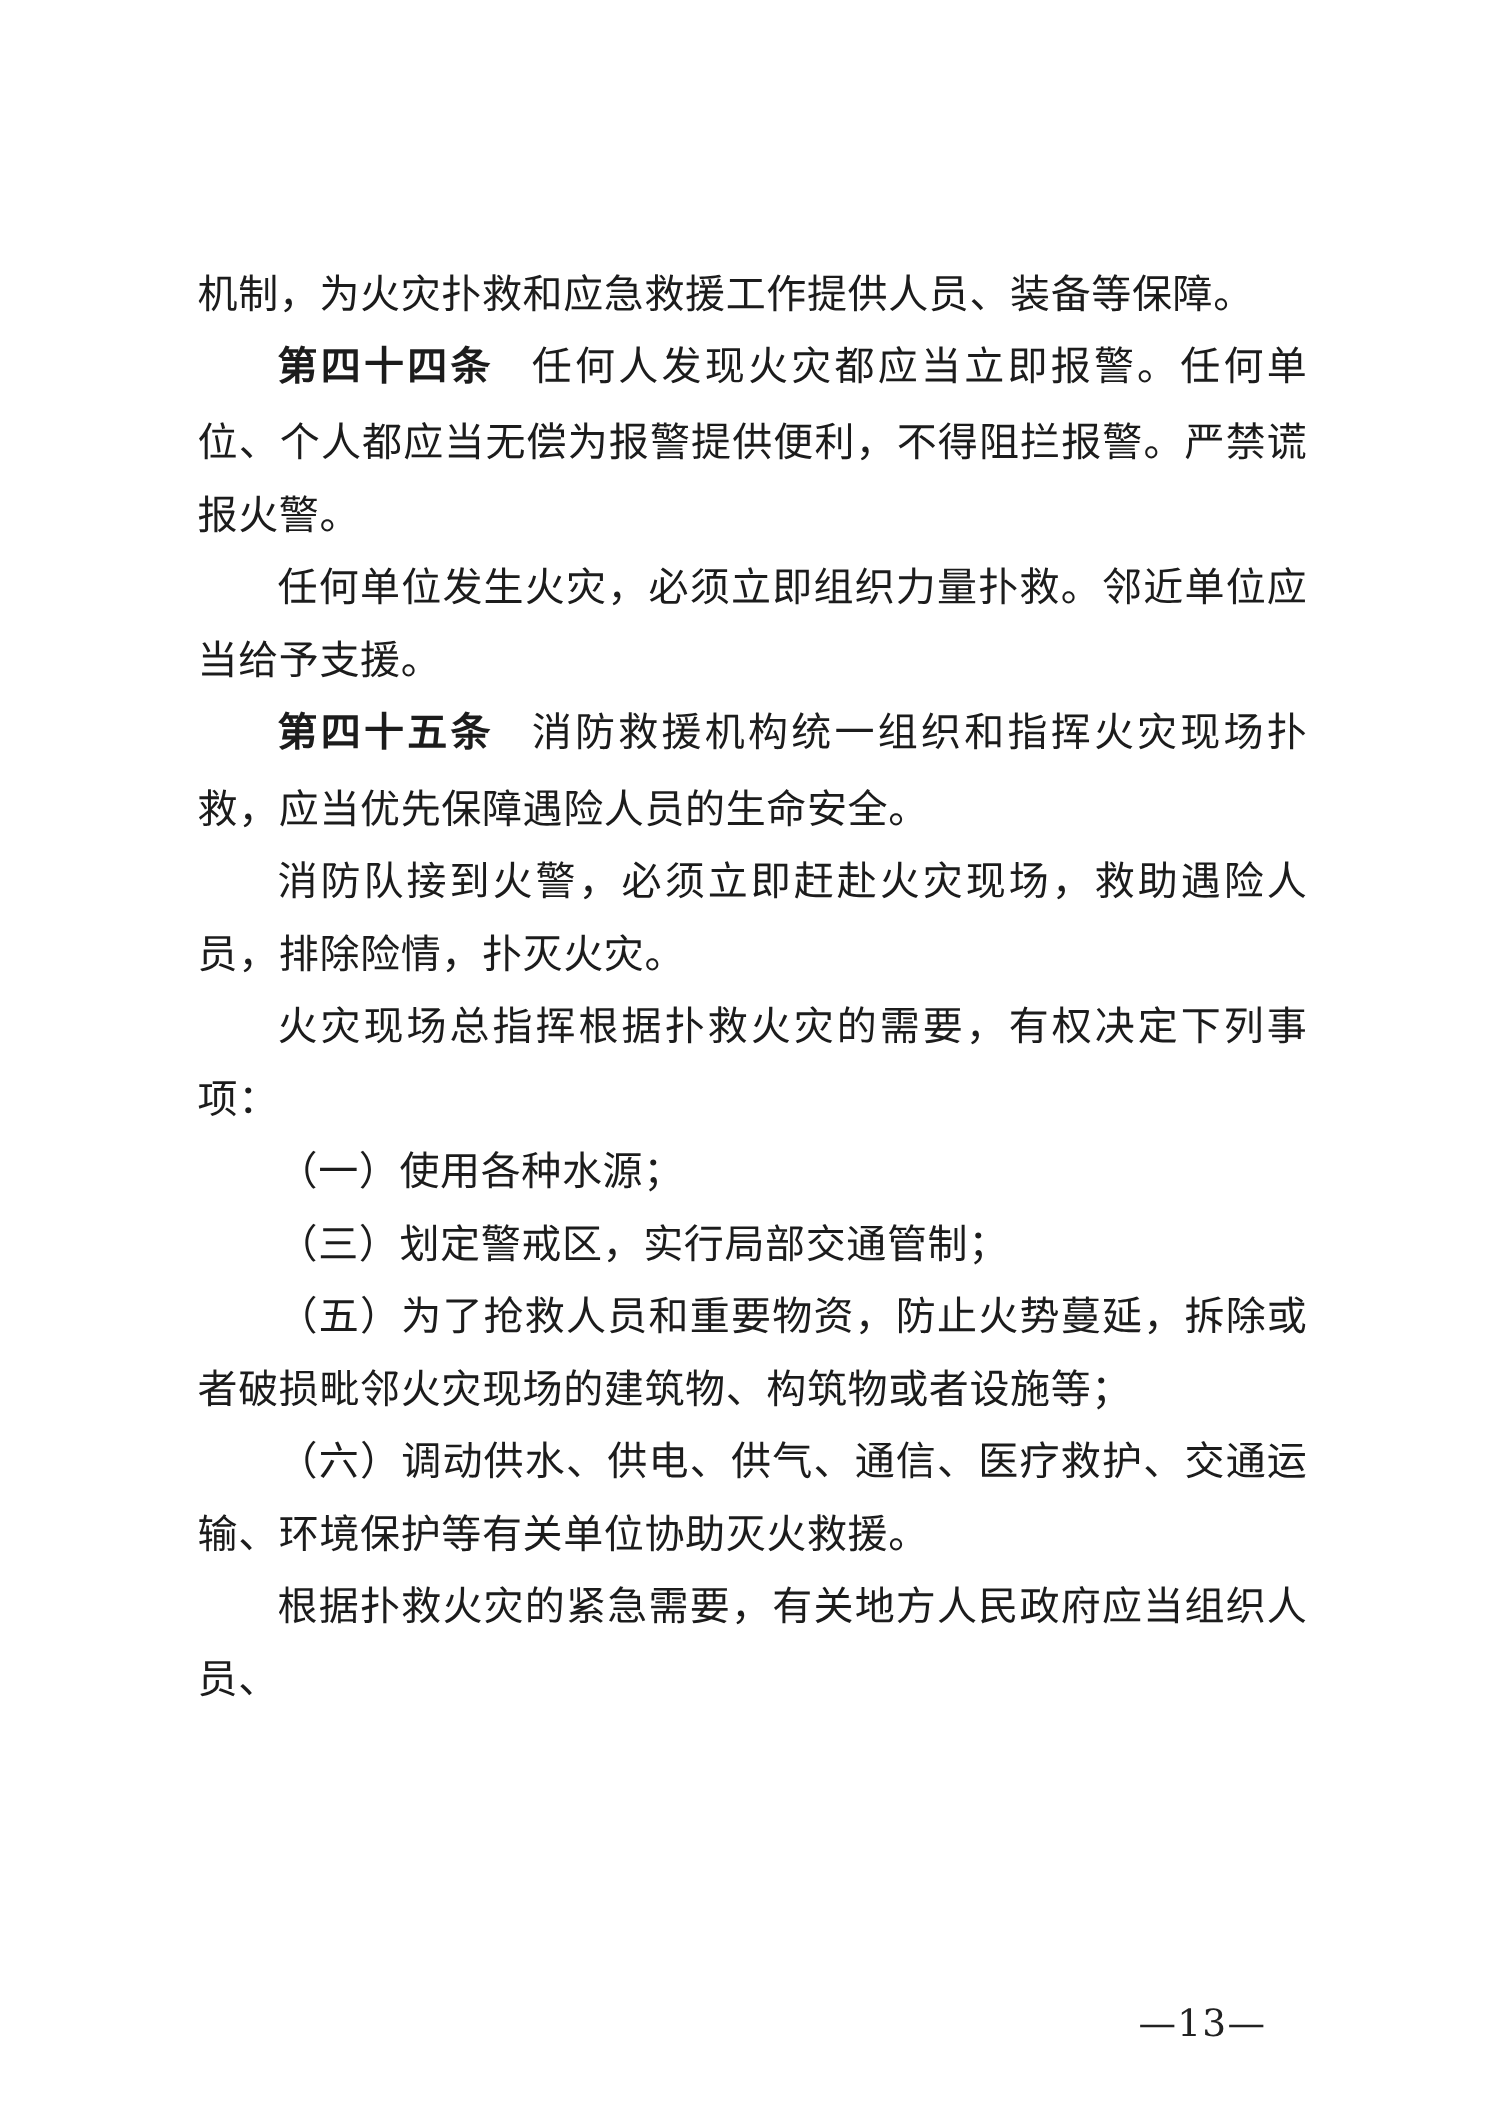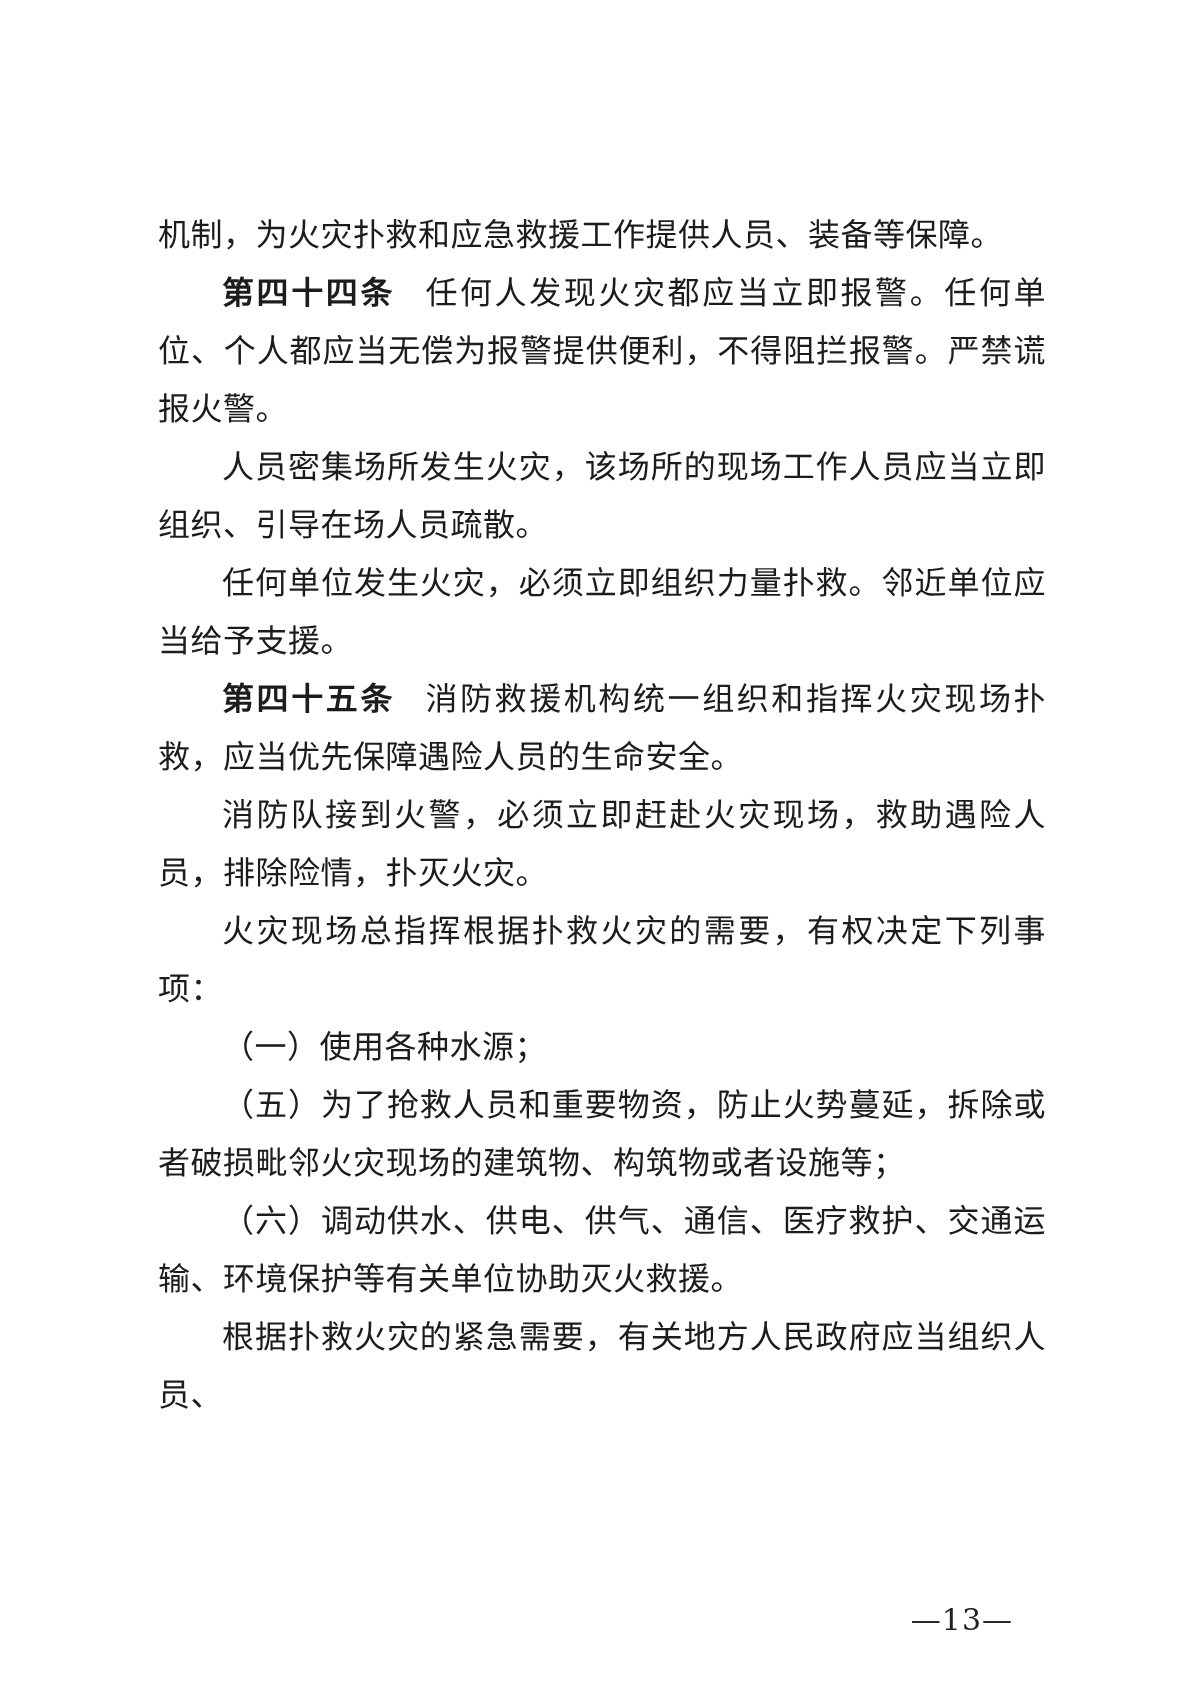--- a/index.html
+++ b/index.html
@@ -33,21 +33,21 @@
   }
   .content p.para {
     margin: 0;
     padding: 0;
   }
   .content p.para.indent {
     text-indent: 2em;
   }
   .article-label {
     font-weight: 700;
-    font-family: Liberation Sans, sans-serif;
+    font-family: Liberation Mono, monospace;
     margin-right: 0.95em;
   }
   .page-footer {
     position: absolute;
     top: 1600px;
     right: 177px;
     font-size: 30px;
     line-height: 40px;
     color: #222222;
     letter-spacing: 1px;
@@ -55,26 +55,26 @@
   }
 </style>
 </head>
 <body>
 
 <div class="page">
 
   <main class="content">
       <p class="para">机制，为火灾扑救和应急救援工作提供人员、装备等保障。</p>
       <p class="para indent"><span class="article-label">第四十四条</span>任何人发现火灾都应当立即报警。任何单位、个人都应当无偿为报警提供便利，不得阻拦报警。严禁谎报火警。</p>
-      <p class="para indent">人员密集场所发生火灾，该场所的现场工作人员应当立即组织、引导在场人员疏散。</p>
       <p class="para indent">任何单位发生火灾，必须立即组织力量扑救。邻近单位应当给予支援。</p>
       <p class="para indent"><span class="article-label">第四十五条</span>消防救援机构统一组织和指挥火灾现场扑救，应当优先保障遇险人员的生命安全。</p>
       <p class="para indent">消防队接到火警，必须立即赶赴火灾现场，救助遇险人员，排除险情，扑灭火灾。</p>
       <p class="para indent">火灾现场总指挥根据扑救火灾的需要，有权决定下列事项：</p>
       <p class="para indent">（一）使用各种水源；</p>
+      <p class="para indent">（三）划定警戒区，实行局部交通管制；</p>
       <p class="para indent">（五）为了抢救人员和重要物资，防止火势蔓延，拆除或者破损毗邻火灾现场的建筑物、构筑物或者设施等；</p>
       <p class="para indent">（六）调动供水、供电、供气、通信、医疗救护、交通运输、环境保护等有关单位协助灭火救援。</p>
       <p class="para indent">根据扑救火灾的紧急需要，有关地方人民政府应当组织人员、</p>
     </main>
 
   <div class="page-footer">—13—</div>
 
 </div>
 
 </body></html>

